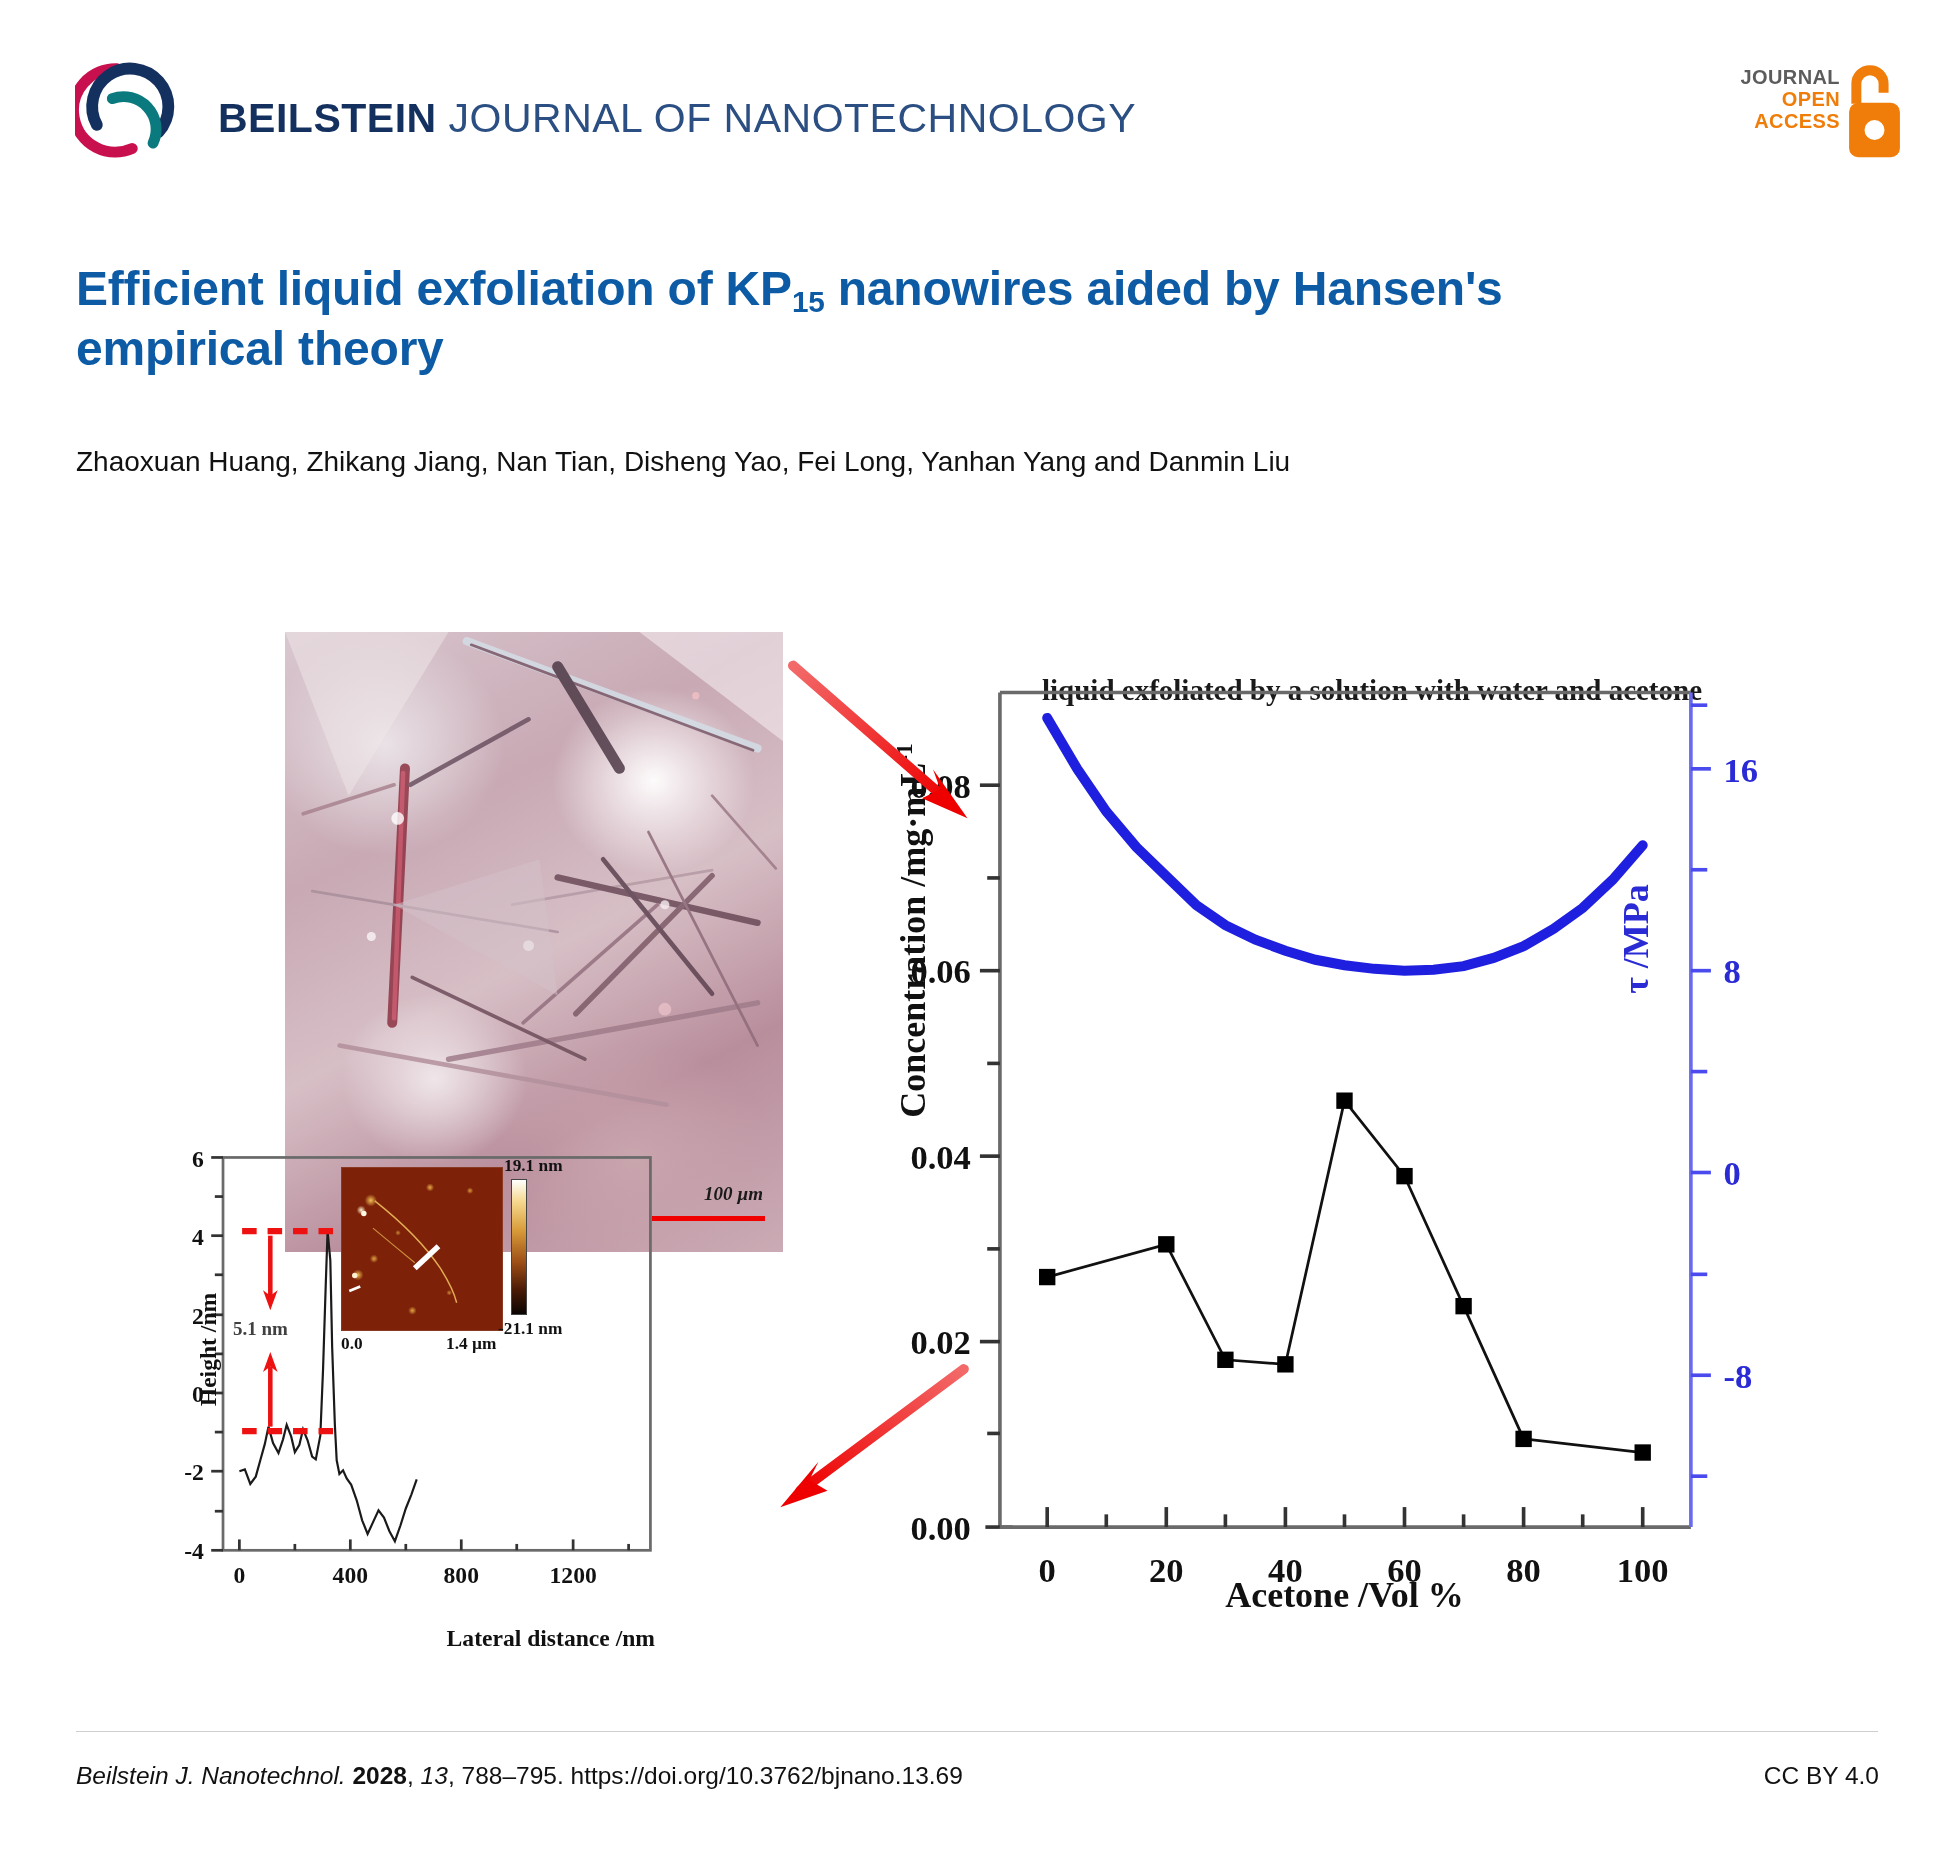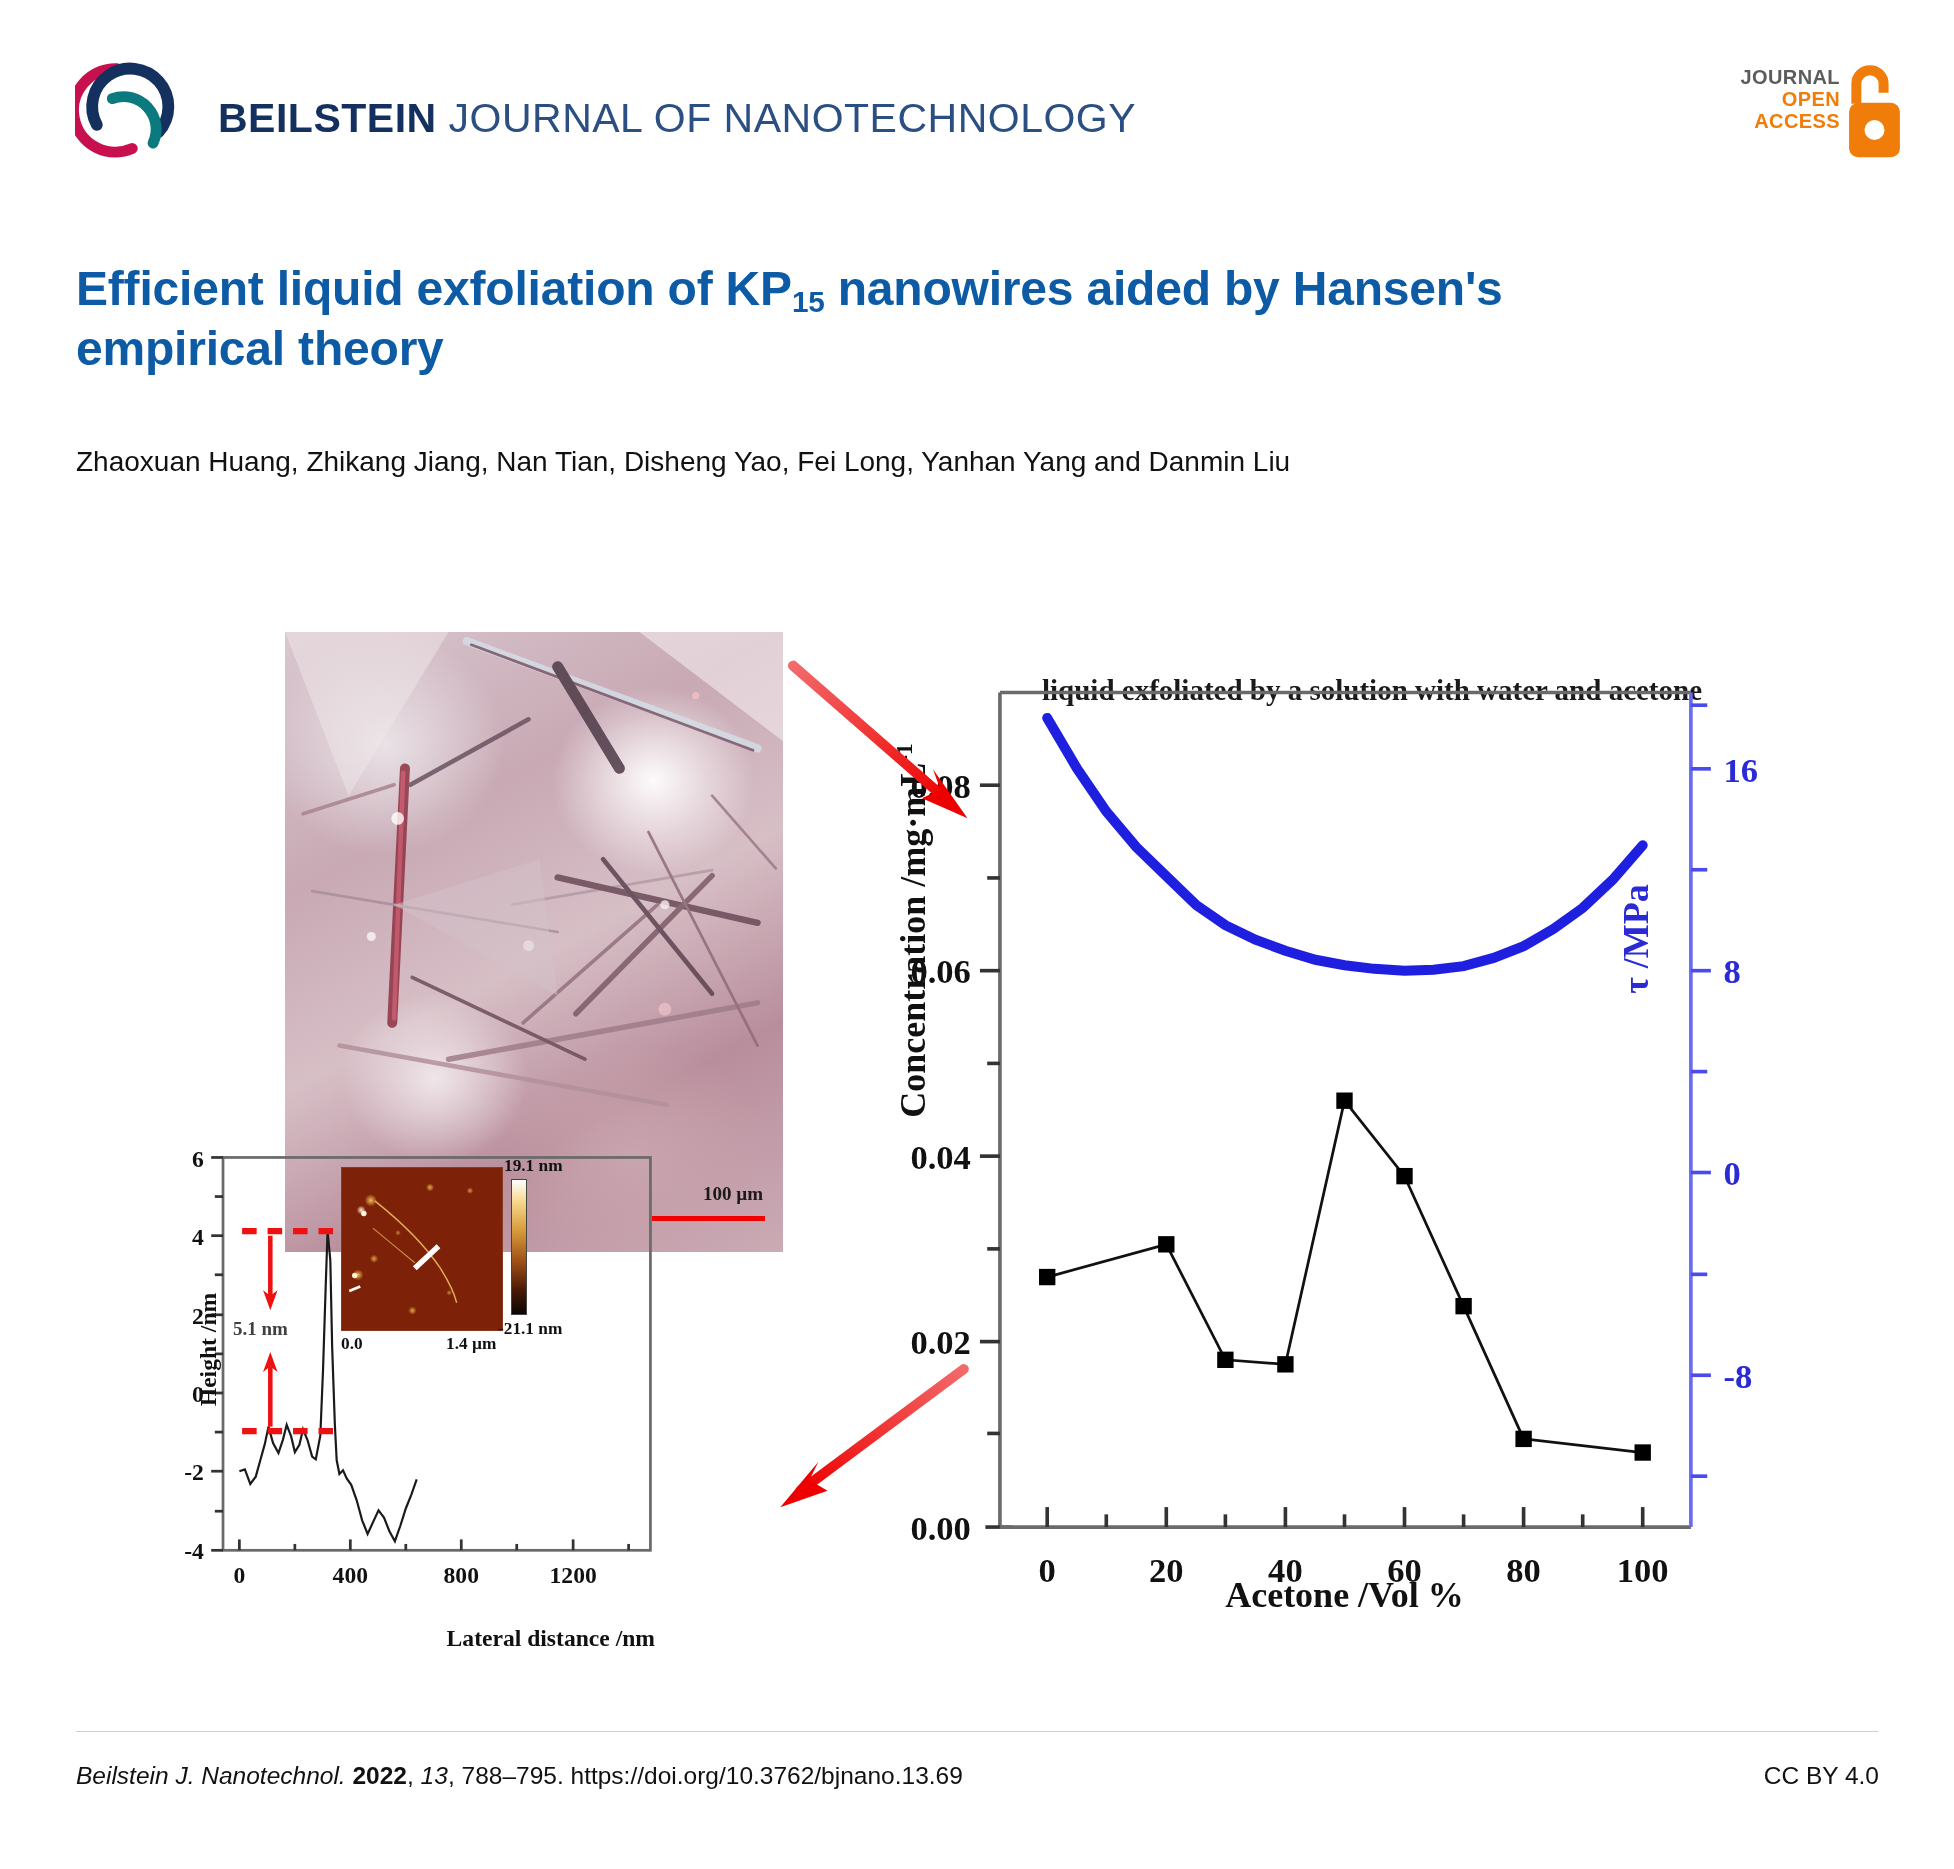--- a/index.html
+++ b/index.html
@@ -57,20 +57,21 @@
   
   .optical{
     position:absolute; left:285px; top:50px; width:498px; height:620px;
     background:
       radial-gradient(ellipse 40% 30% at 20% 18%, #e9e2e6 0%, rgba(233,226,230,0) 60%),
       radial-gradient(ellipse 35% 26% at 74% 24%, #fdfbfb 0%, rgba(253,251,251,0) 58%),
       radial-gradient(ellipse 30% 22% at 30% 72%, #efe6e9 0%, rgba(239,230,233,0) 62%),
       radial-gradient(ellipse 42% 28% at 70% 85%, #c9a5ae 0%, rgba(201,165,174,0) 66%),
       linear-gradient(152deg,#d9c7cf 0%, #c8a9b4 30%, #d7bfc6 52%, #b98e9c 74%, #cbabb5 100%);
     overflow:hidden;
+    font-style:italic;
   }
   .optical svg{ position:absolute; left:0; top:0; }
   .scalebar-txt{
     position:absolute; right:20px; bottom:47px;
     font-family:"Liberation Serif", serif; font-weight:bold;
     font-size:19px; color:#1a1a1a;
   }
   .scalebar-line{
     position:absolute; right:18px; bottom:31px; width:113px; height:5.5px; background:#f10000;
   }
@@ -448,20 +449,20 @@
       <line x1="1060" y1="866" x2="880" y2="1000" stroke="url(#gradBot)" stroke-width="11" stroke-linecap="round"></line>
       <path d="M858 1018 L910 1000 L890 988 L900 968 Z" fill="#ee0000"></path>
     </g>
   </svg>
 </div>
 
 <div class="footer-rule"></div>
 
 <div class="footer-left">
   <span class="it">Beilstein J. Nanotechnol.</span>
-  <span class="bd">2022</span><span>,</span>
+  <span class="bd">2028</span><span>,</span>
   <span class="it">13</span><span>,</span>
   <span>788–795.</span>
   <span>https://doi.org/10.3762/bjnano.13.69</span>
 </div>
 
 <div class="footer-right">CC BY 4.0</div>
 
 
 </body></html>

